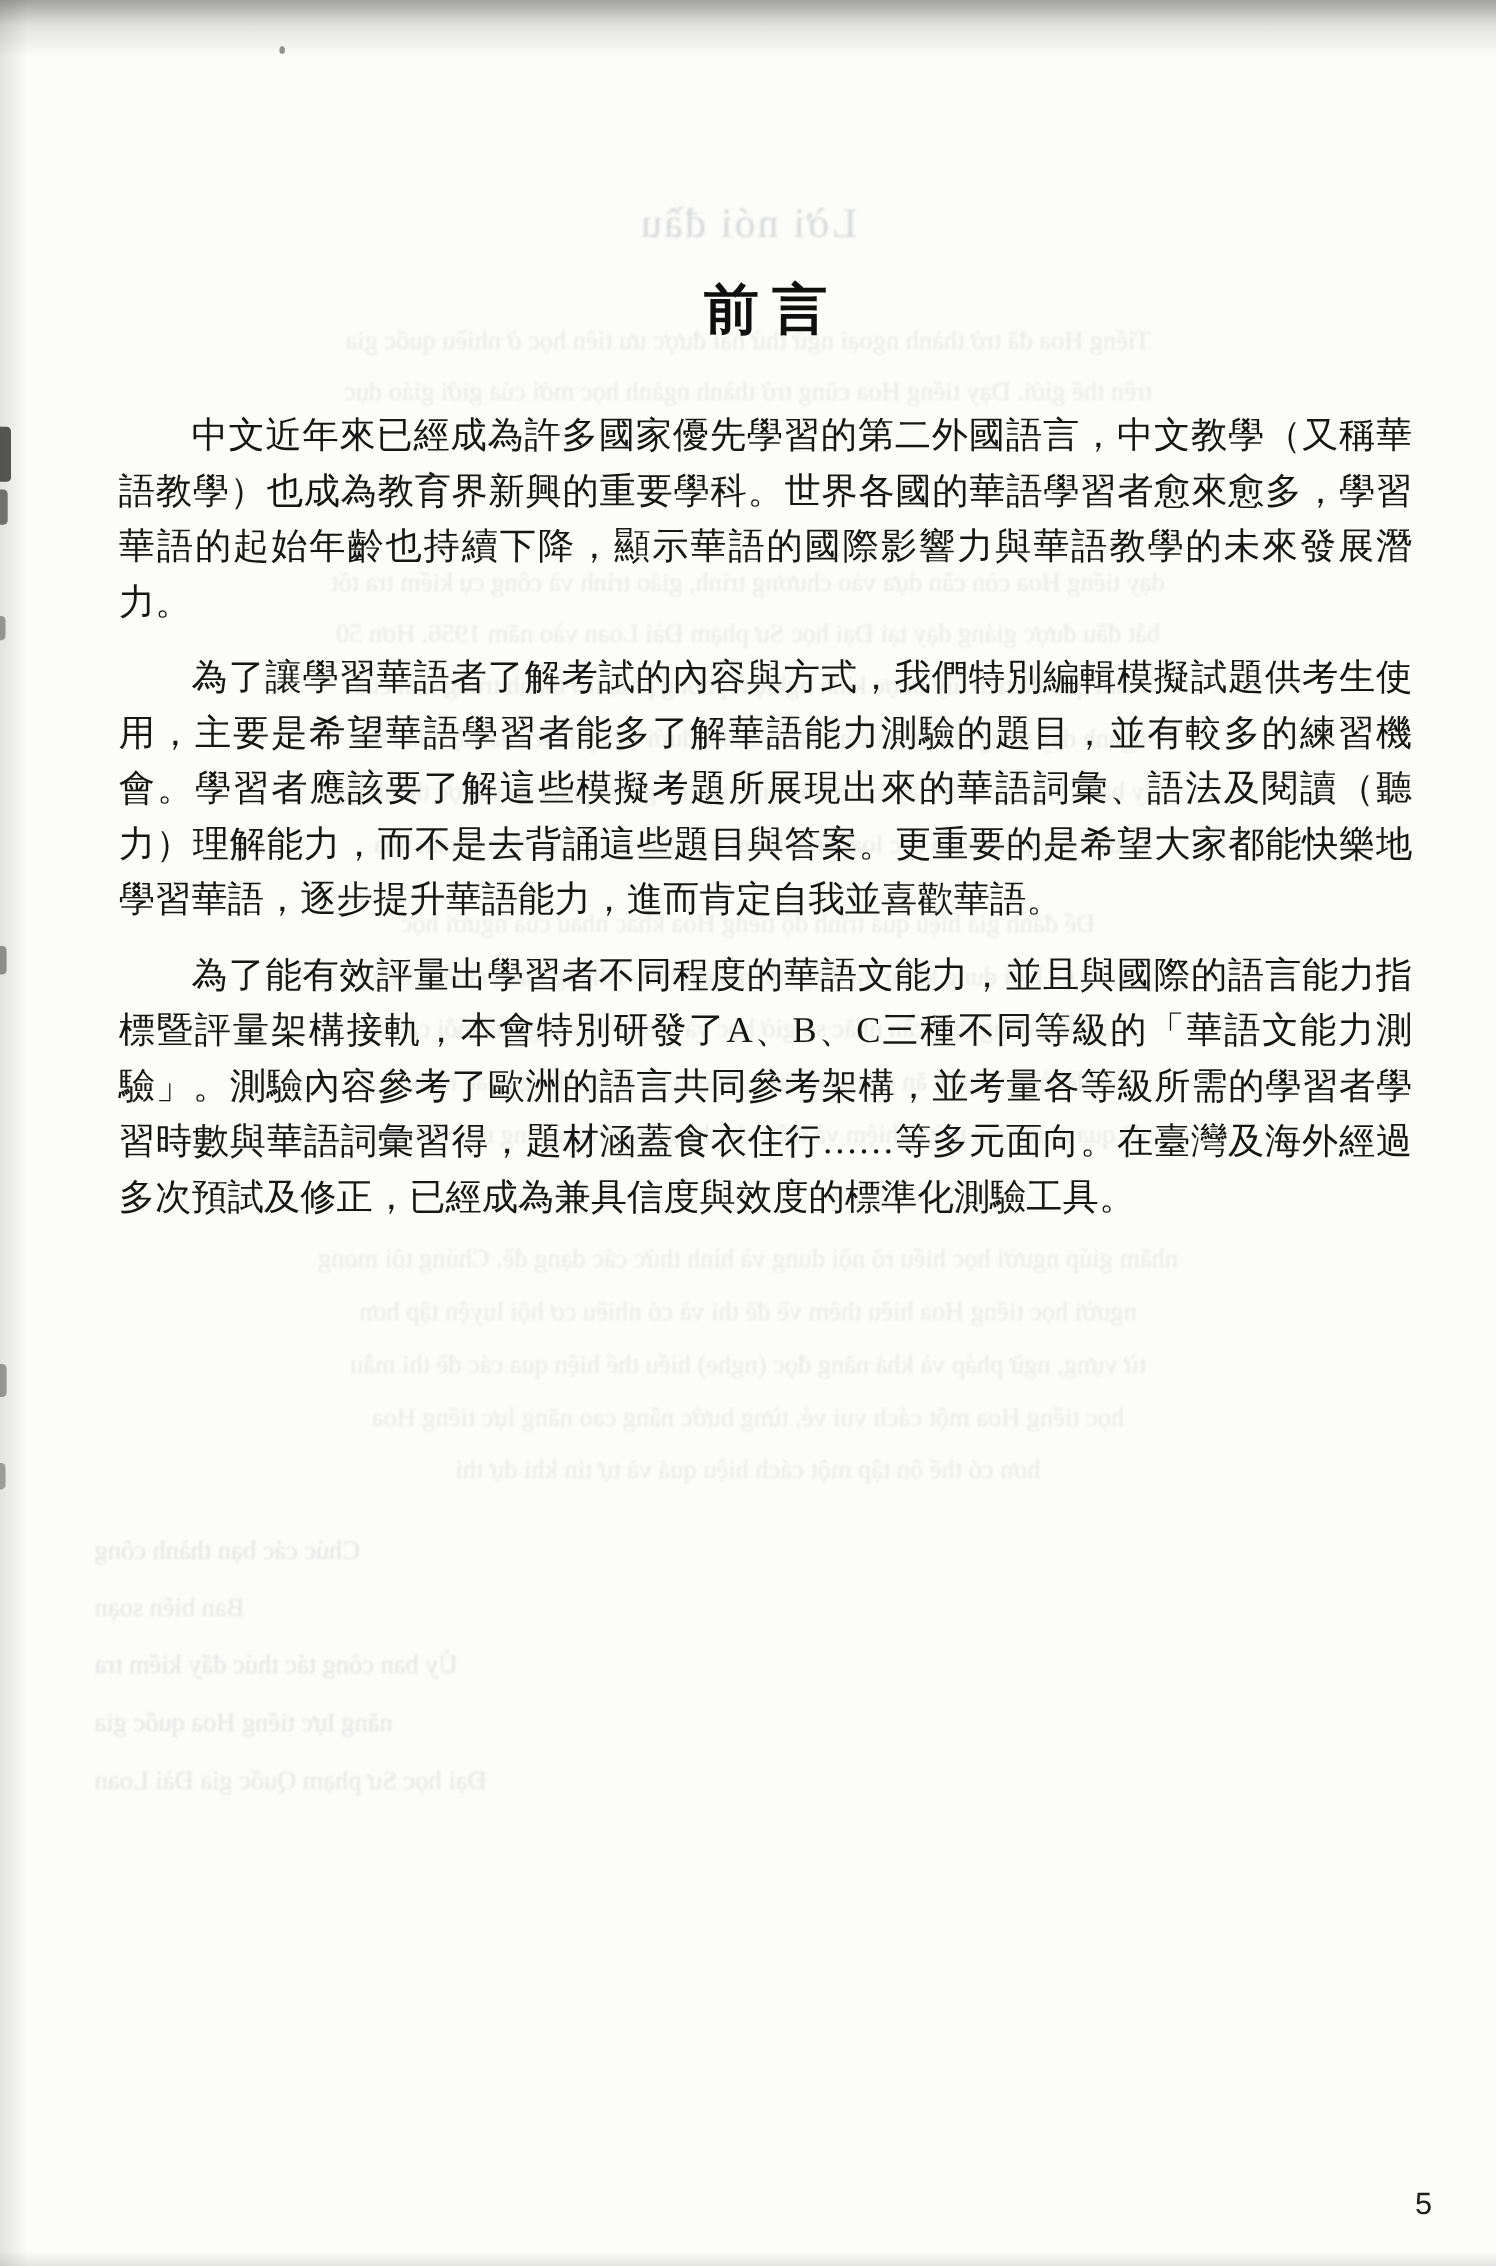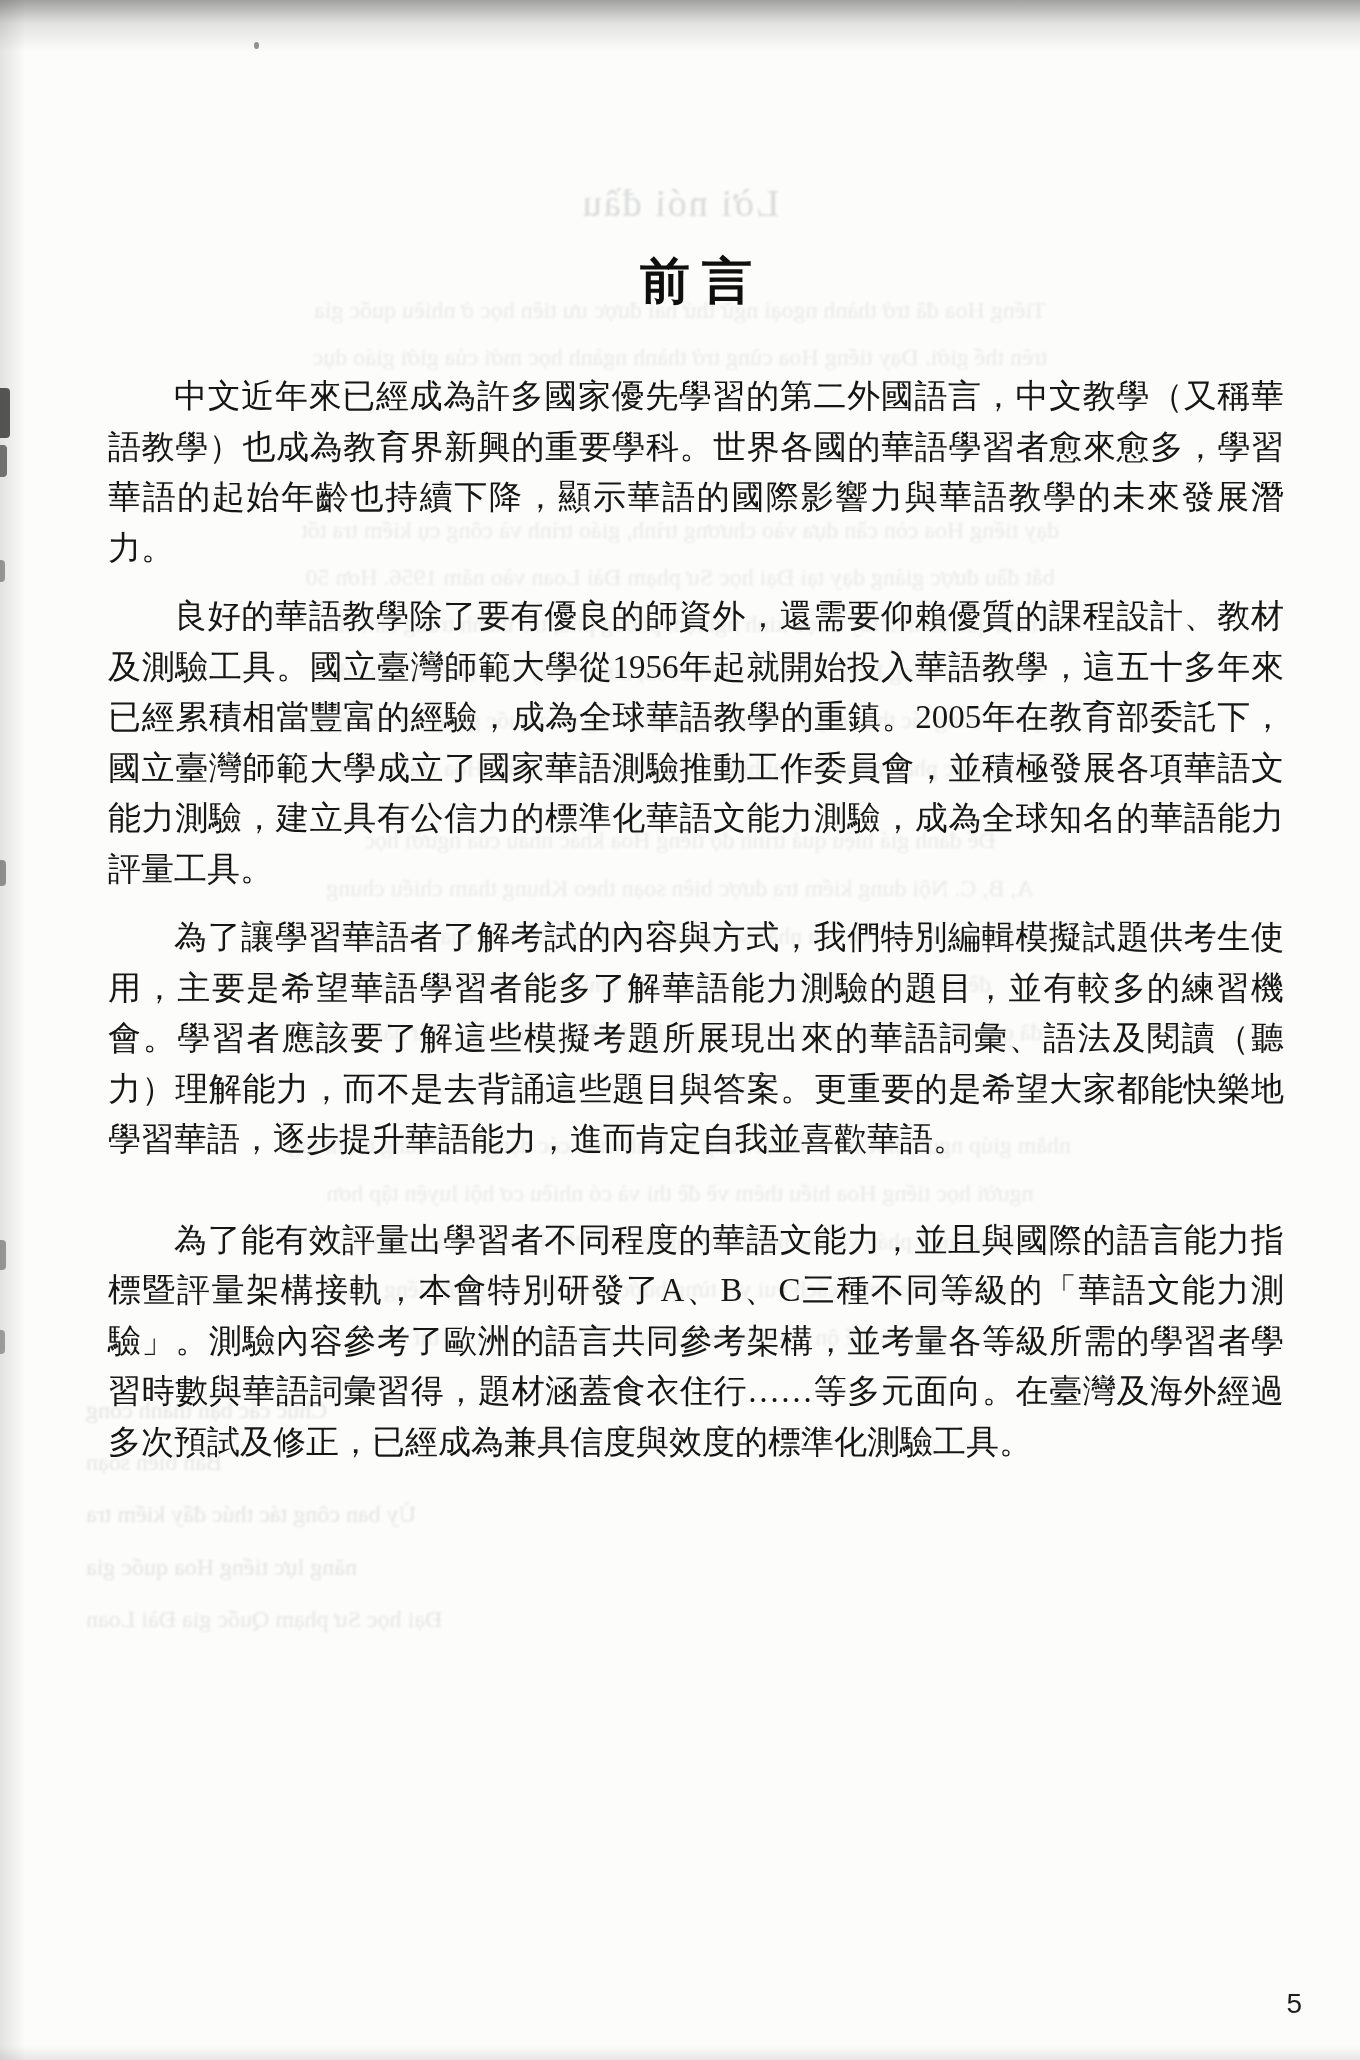--- a/index.html
+++ b/index.html
@@ -82,20 +82,19 @@
       <div class="ghost" style="top: 1450px; left: 86px; width: 360px; text-align: right; opacity: 0.2;">Ban biên soạn</div>
       <div class="ghost" style="top: 1502px; left: 86px; width: 490px; text-align: right; opacity: 0.22;">Ủy ban công tác thúc đẩy kiểm tra</div>
       <div class="ghost" style="top: 1555px; left: 86px; width: 530px; text-align: right; opacity: 0.22;">năng lực tiếng Hoa quốc gia</div>
       <div class="ghost" style="top: 1607px; left: 86px; width: 480px; text-align: right; opacity: 0.2;">Đại học Sư phạm Quốc gia Đài Loan</div>
   </div>
 
   <div class="content">
     <h1 class="title">前言</h1>
     <div class="paragraphs">
       <p class="para">中文近年來已經成為許多國家優先學習的第二外國語言，中文教學（又稱華語教學）也成為教育界新興的重要學科。世界各國的華語學習者愈來愈多，學習華語的起始年齡也持續下降，顯示華語的國際影響力與華語教學的未來發展潛力。</p>
-        <p class="para">良好的華語教學除了要有優良的師資外，還需要仰賴優質的課程設計、教材及測驗工具。國立臺灣師範大學從1956年起就開始投入華語教學，這五十多年來已經累積相當豐富的經驗，成為全球華語教學的重鎮。2005年在教育部委託下，國立臺灣師範大學成立了國家華語測驗推動工作委員會，並積極發展各項華語文能力測驗，建立具有公信力的標準化華語文能力測驗，成為全球知名的華語能力評量工具。</p>
         <p class="para">為了讓學習華語者了解考試的內容與方式，我們特別編輯模擬試題供考生使用，主要是希望華語學習者能多了解華語能力測驗的題目，並有較多的練習機會。學習者應該要了解這些模擬考題所展現出來的華語詞彙、語法及閱讀（聽力）理解能力，而不是去背誦這些題目與答案。更重要的是希望大家都能快樂地學習華語，逐步提升華語能力，進而肯定自我並喜歡華語。</p>
         <p class="para">為了能有效評量出學習者不同程度的華語文能力，並且與國際的語言能力指標暨評量架構接軌，本會特別研發了A、B、C三種不同等級的「華語文能力測驗」。測驗內容參考了歐洲的語言共同參考架構，並考量各等級所需的學習者學習時數與華語詞彙習得，題材涵蓋食衣住行……等多元面向。在臺灣及海外經過多次預試及修正，已經成為兼具信度與效度的標準化測驗工具。</p>
     </div>
   </div>
 
   <div class="page-num">5</div>
 </div>
 
 </body></html>

